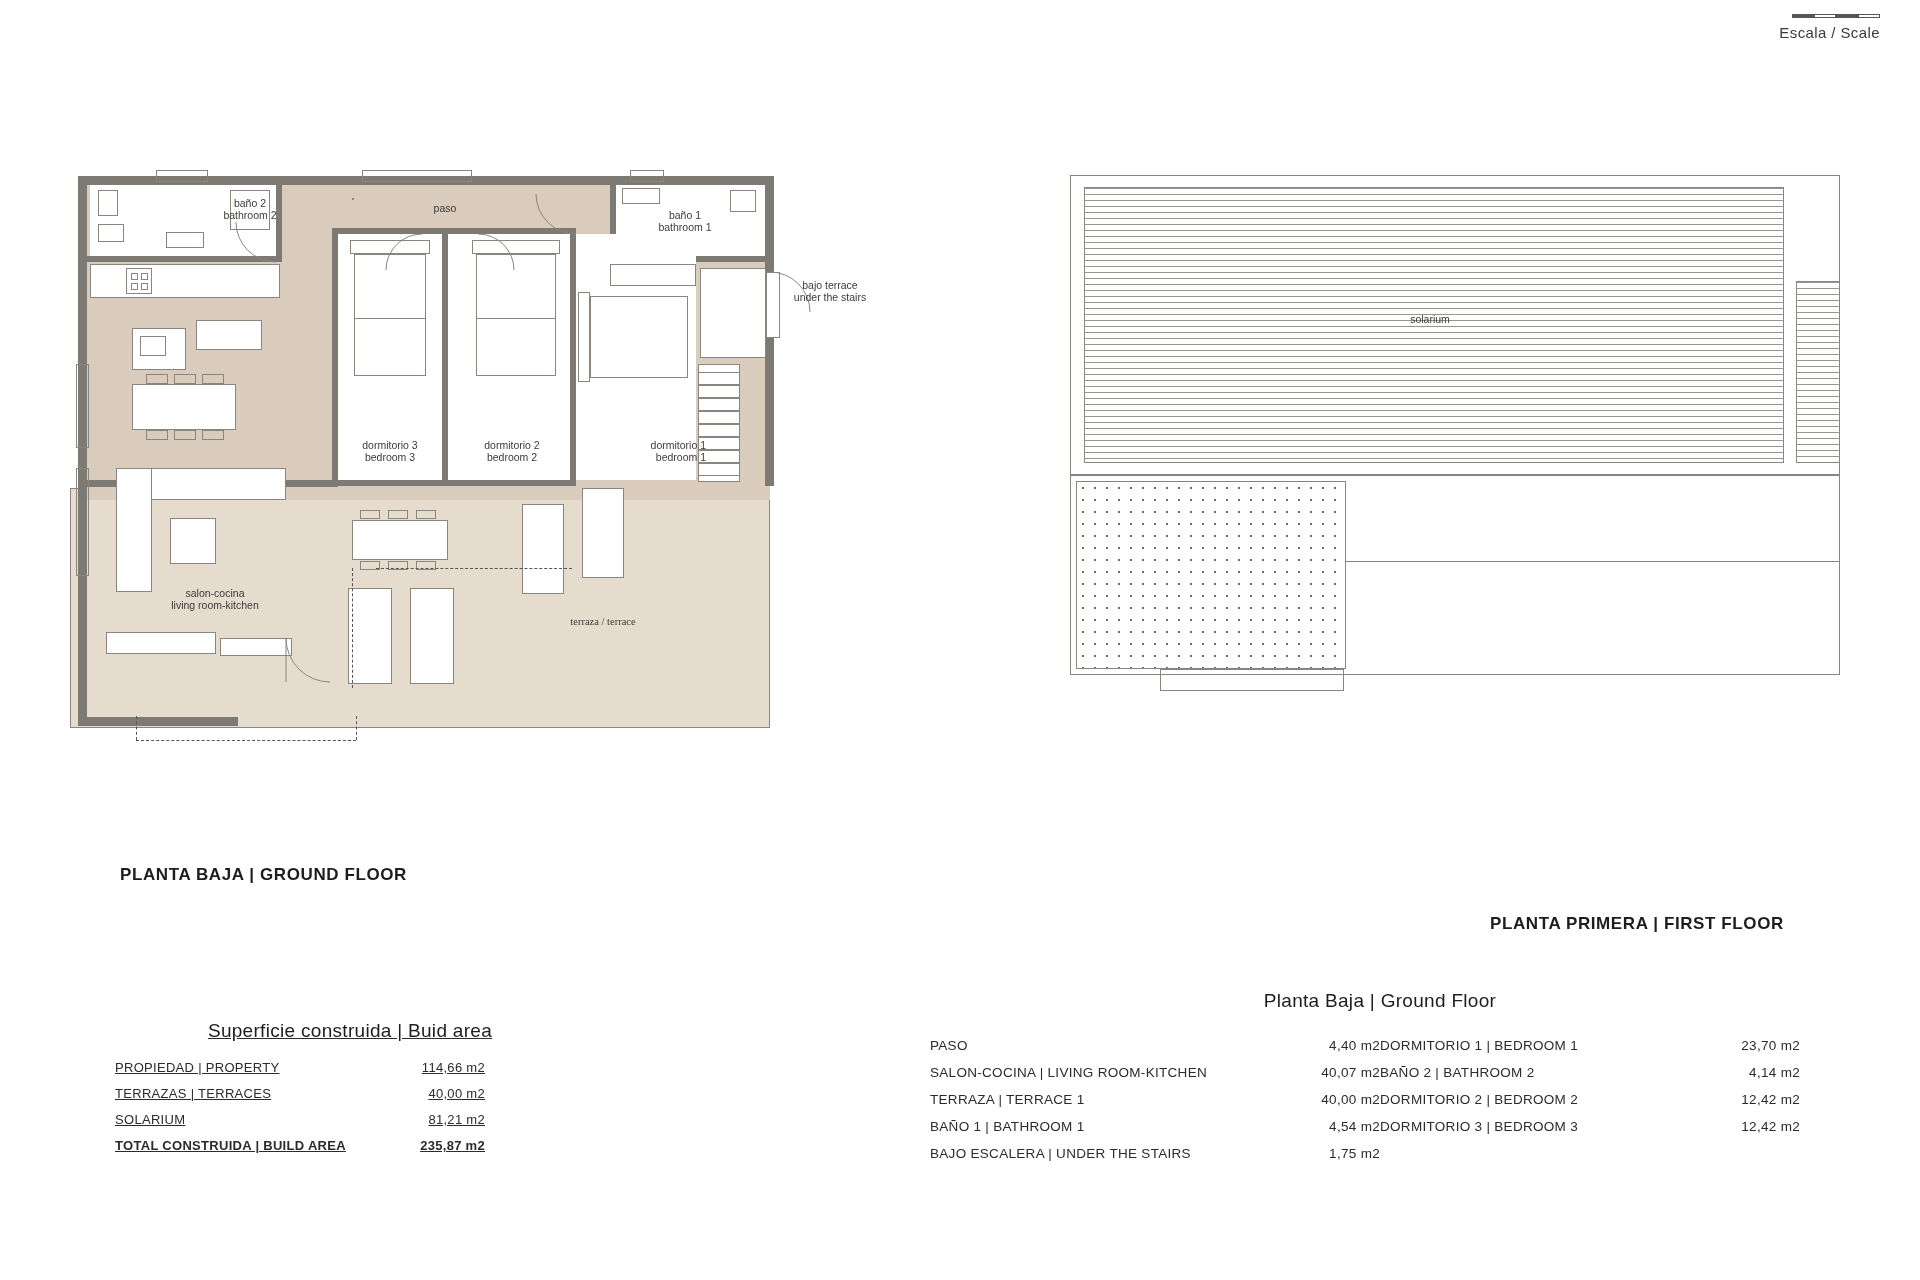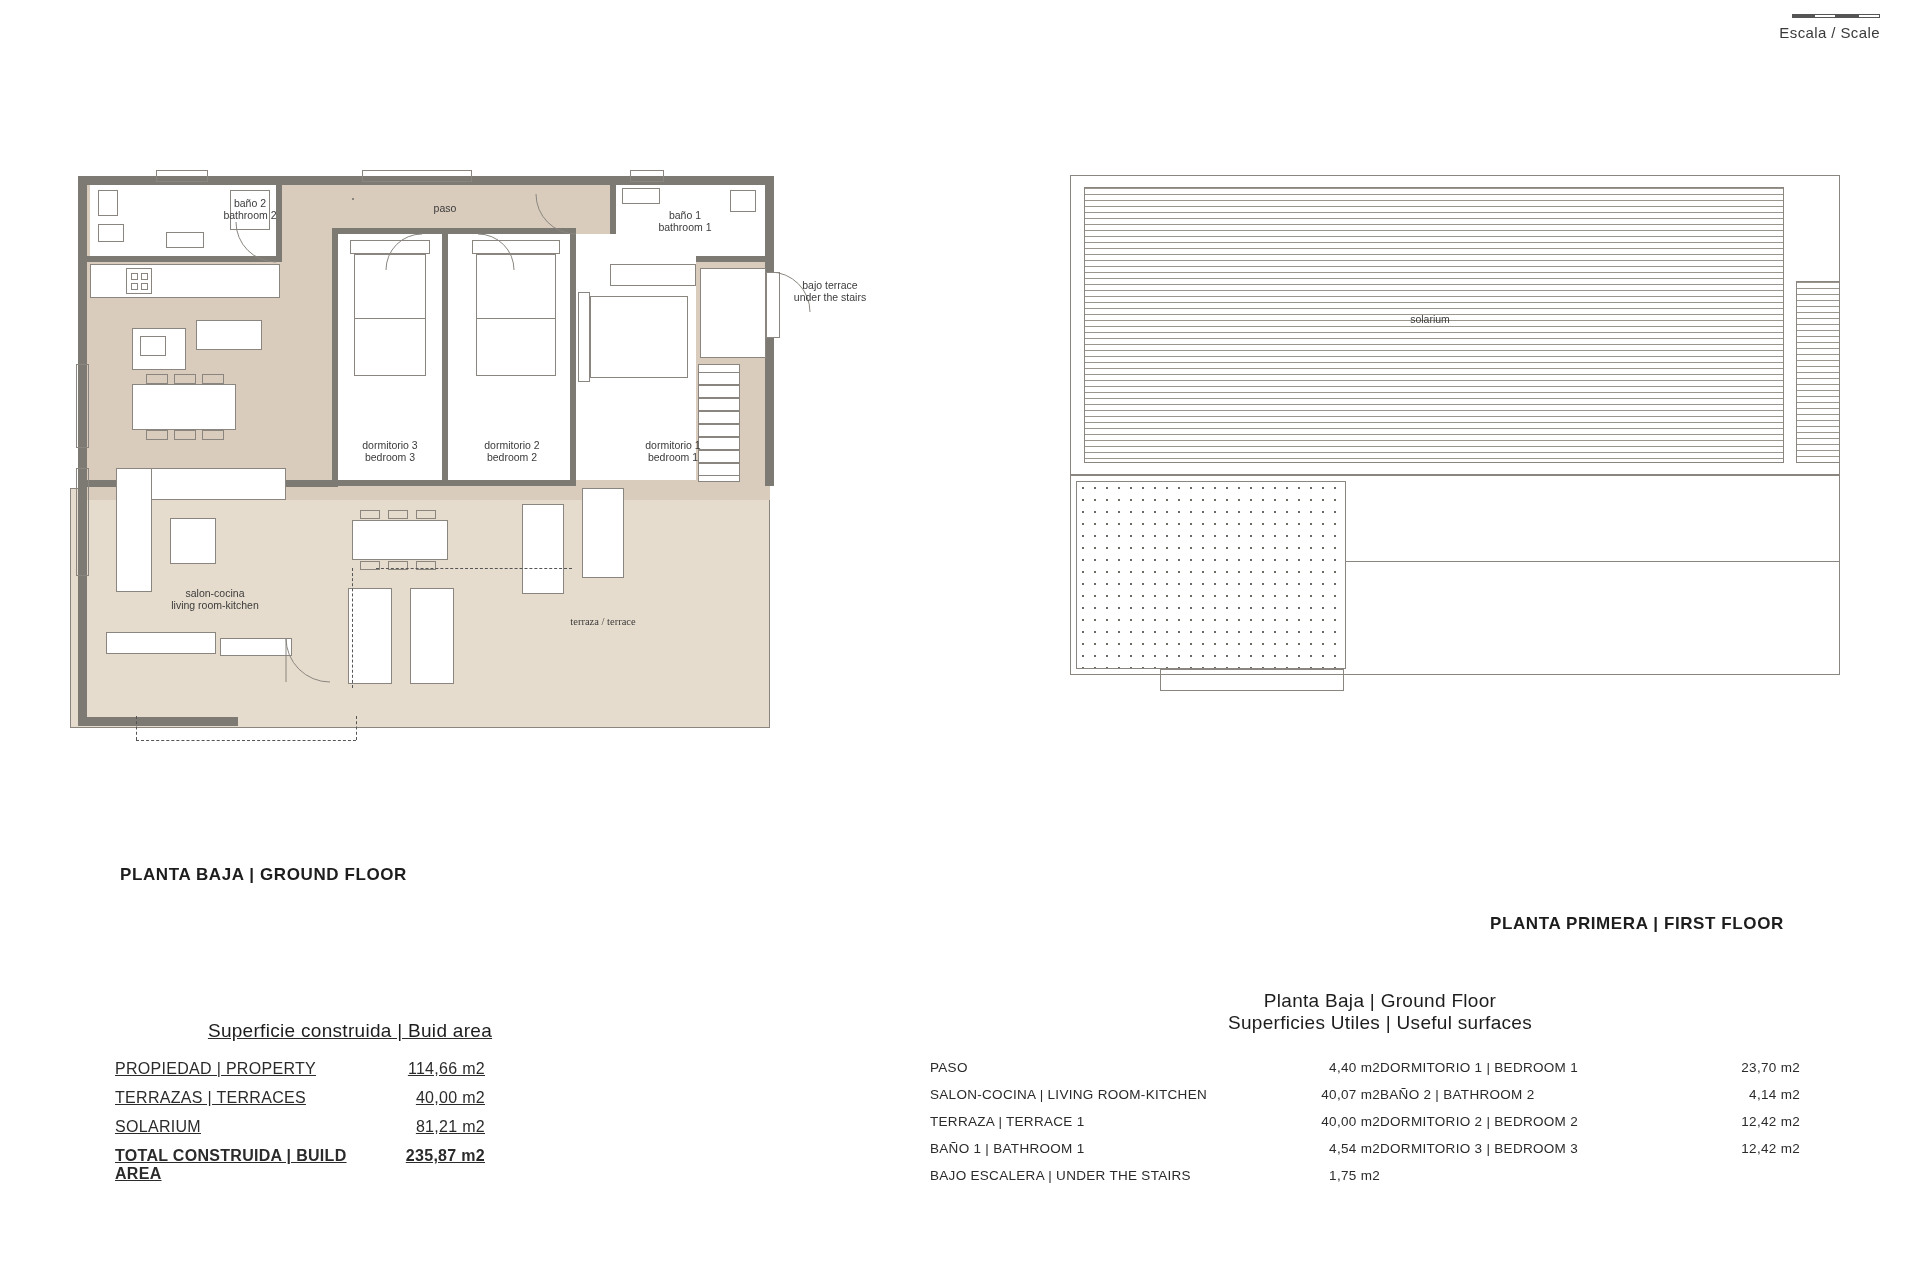--- a/index.html
+++ b/index.html
@@ -47,21 +47,21 @@
   }
   .dash{position:absolute;border-top:1px dashed #555;}
   .dashv{position:absolute;border-left:1px dashed #555;}
 
   
   #built-area{left:115px;top:1020px;width:470px;text-decoration:underline;}
   #built-area h3{
     font-size:19px;font-weight:normal;margin:0 0 18px 0;letter-spacing:.3px;color:#1d1d1d;
     text-align:center;
   }
-  .row{display:flex;font-size:16px;letter-spacing:.3px;margin-bottom:11px;color:#2b2b2b;}
+  .row{display:flex;font-size:13px;letter-spacing:.3px;margin-bottom:11px;color:#2b2b2b;}
   .row .k{width:260px;}
   .row .v{width:110px;text-align:right;}
   .row.total .k,.row.total .v{font-weight:bold;}
 
   #useful{left:930px;top:990px;width:900px;}
   #useful h3{
     font-size:19px;font-weight:normal;margin:0;letter-spacing:.3px;color:#1d1d1d;text-align:center;
   }
   #useful h3 .l2{display:block;}
   .cols{display:flex;margin-top:26px;}
@@ -217,21 +217,21 @@
     <div>under the stairs</div>
   </div>
   <div class="lbl two" style="left:260px;top:272px;width:120px;">
     <div>dormitorio 3</div>
     <div>bedroom 3</div>
   </div>
   <div class="lbl two" style="left:382px;top:272px;width:120px;">
     <div>dormitorio 2</div>
     <div>bedroom 2</div>
   </div>
-  <div class="lbl two" style="left:532px;top:272px;width:142px;">
+  <div class="lbl two" style="left:494px;top:272px;width:142px;text-align:right;">
     <div>dormitorio 1</div>
     <div>bedroom 1</div>
   </div>
   <div class="lbl two" style="left:70px;top:420px;width:150px;">
     <div>salon-cocina</div>
     <div>living room-kitchen</div>
   </div>
   <div class="lbl" style="left:458px;top:448px;width:150px;font-family:Liberation Serif, serif;">terraza / terrace</div>
 </div>
 
@@ -271,21 +271,20 @@
   </div>
   <div class="row total">
     <span class="k">TOTAL CONSTRUIDA  |  BUILD AREA</span>
     <span class="v">235,87 m2</span>
   </div>
 </div>
 
 <div class="abs" id="useful">
   <h3>
     <span class="l2">Planta Baja  |  Ground Floor</span>
-    <span class="l2">Superficies Utiles  |  Useful surfaces</span>
   </h3>
 
   <div class="cols">
     <div class="col left">
       <div class="urow">
         <span class="k">PASO</span>
         <span class="v">4,40 m2</span>
       </div>
       <div class="urow">
         <span class="k">SALON-COCINA  |  LIVING ROOM-KITCHEN</span>

